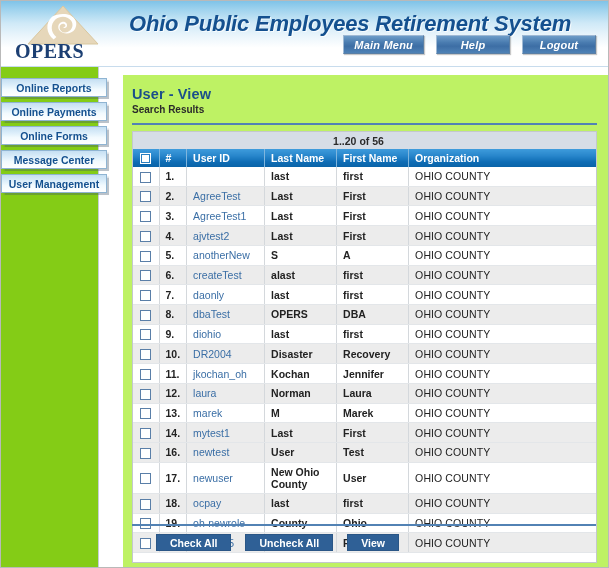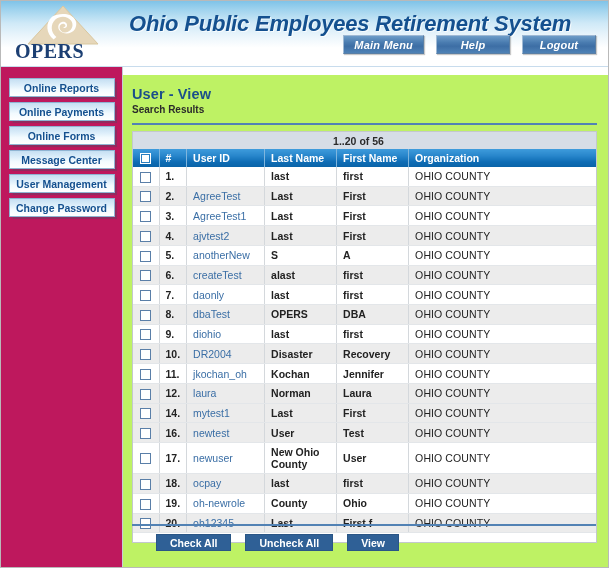--- a/index.html
+++ b/index.html
@@ -63,22 +63,22 @@
     letter-spacing: 0.2px;
     white-space: nowrap;
     box-shadow: 1px 1px 1px rgba(0,0,0,0.22);
     cursor: pointer;
   }
 
   
   #body { position: relative; height: 500px; }
   #sidebar {
     position: absolute; left: 0; top: 0;
-    width: 122px; height: 500px;
-    background: #be185d;
+    width: 98px; height: 500px;
+    background: #84cc16;
     border-right: 1px solid #c6ced6;
     padding-top: 11px;
   }
   .sidebtn {
     position: relative;
     margin: 0 auto 5px auto;
     width: 106px; height: 19px;
     display: flex; align-items: center; justify-content: center;
     background: linear-gradient(to bottom, #c5dff2 0%, #dceefa 35%, #f2fafe 62%, #ffffff 100%);
     border: 1px solid #8fb4d2;
@@ -229,21 +229,20 @@
   </div>
 
   <div id="body">
 
     <div id="sidebar">
       <div class="sidebtn">Online Reports</div>
       <div class="sidebtn">Online Payments</div>
       <div class="sidebtn">Online Forms</div>
       <div class="sidebtn">Message Center</div>
       <div class="sidebtn">User Management</div>
-      <div class="sidebtn">Change Password</div>
     </div>
 
     <div id="content">
       <div id="page-title">User - View</div>
       <div id="page-subtitle">Search Results</div>
       <hr class="hr-blue">
 
       <div id="count-band">1..20 of 56</div>
 
       <div id="results-box">
@@ -350,20 +349,28 @@
                 <td class="c-org">OHIO COUNTY</td>
               </tr>
               <tr class="even">
                 <td class="c-check"><span class="cb"></span></td>
                 <td class="c-num">12.</td>
                 <td class="c-uid"><a class="uid" href="#">laura</a></td>
                 <td class="c-last">Norman</td>
                 <td class="c-first">Laura</td>
                 <td class="c-org">OHIO COUNTY</td>
               </tr>
+              <tr class="odd">
+                <td class="c-check"><span class="cb"></span></td>
+                <td class="c-num">13.</td>
+                <td class="c-uid"><a class="uid" href="#">marek</a></td>
+                <td class="c-last">M</td>
+                <td class="c-first">Marek</td>
+                <td class="c-org">OHIO COUNTY</td>
+              </tr>
               <tr class="even">
                 <td class="c-check"><span class="cb"></span></td>
                 <td class="c-num">14.</td>
                 <td class="c-uid"><a class="uid" href="#">mytest1</a></td>
                 <td class="c-last">Last</td>
                 <td class="c-first">First</td>
                 <td class="c-org">OHIO COUNTY</td>
               </tr>
               <tr class="even">
                 <td class="c-check"><span class="cb"></span></td>

